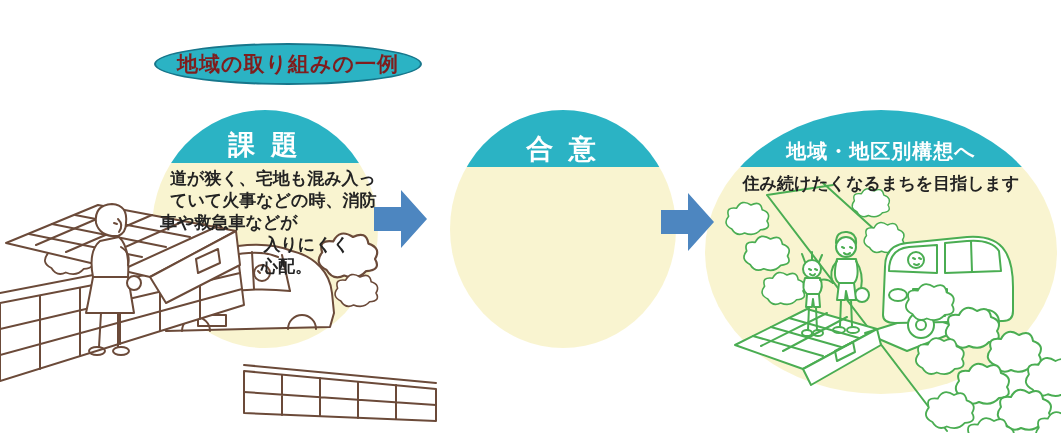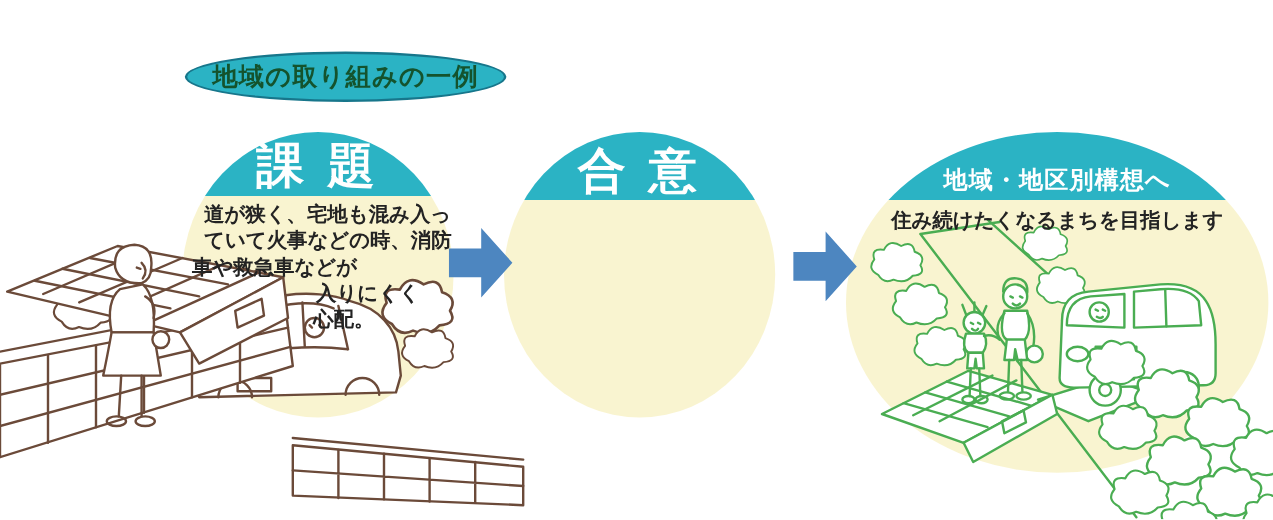--- a/index.html
+++ b/index.html
@@ -6,36 +6,36 @@
   .canvas{
     position:relative;width:1061px;height:433px;background:#ffffff;overflow:hidden;
     font-family:"Liberation Sans",sans-serif;font-weight:bold;color:#232323;
   }
   
   .title-badge{
     position:absolute;left:154px;top:43px;width:268px;height:42px;
     background:#2bb3c4;border:2px solid #17768b;border-radius:50%;
     display:flex;align-items:center;justify-content:center;box-sizing:border-box;
   }
-  .title-badge span{color:#14532d;font-size:21px;letter-spacing:1px;white-space:nowrap;}
+  .title-badge span{color:#7f1d1d;font-size:21px;letter-spacing:1px;white-space:nowrap;}
 
   
   .stage{position:absolute;border-radius:50%;}
   .stage-1{left:152px;top:110px;width:226px;height:238px;
     background:linear-gradient(#2bb3c4 0 53px,#f9f4d0 53px);}
-  .stage-2{left:420px;top:110px;width:226px;height:238px;
+  .stage-2{left:450px;top:110px;width:226px;height:238px;
     background:linear-gradient(#2bb3c4 0 57px,#f9f4d0 57px);}
   .stage-3{left:705px;top:110px;width:352px;height:284px;
     background:linear-gradient(#2bb3c4 0 57px,#f9f4d0 57px);}
 
   .band{position:absolute;left:0;right:0;top:0;display:flex;align-items:flex-end;justify-content:center;}
   .stage-1 .band{height:53px;}
   .stage-2 .band,.stage-3 .band{height:57px;}
   .band span{color:#ffffff;white-space:nowrap;}
-  .stage-1 .band span,.stage-2 .band span{font-size:40px;letter-spacing:4px;line-height:1;padding-bottom:4px;}
+  .stage-1 .band span,.stage-2 .band span{font-size:27px;letter-spacing:4px;line-height:1;padding-bottom:4px;}
   .stage-3 .band span{font-size:20px;letter-spacing:1px;line-height:1;padding-bottom:6px;}
 
   .body-text{position:absolute;z-index:5;font-size:17px;line-height:22px;letter-spacing:0;}
   .body-1{top:58px;left:8px;right:4px;}
   .body-1 .l0,.body-1 .l1{text-align:right;padding-left:10px;white-space:nowrap;}
   .body-1 .l2{text-align:left;padding-right:18px;}
   .body-1 .l3{text-align:right;padding-right:24px;}
   .body-1 .l4{text-align:right;padding-right:62px;}
   .body-2{top:60px;left:8px;right:2px;}
   .bullet{padding-left:18px;text-indent:-18px;}

